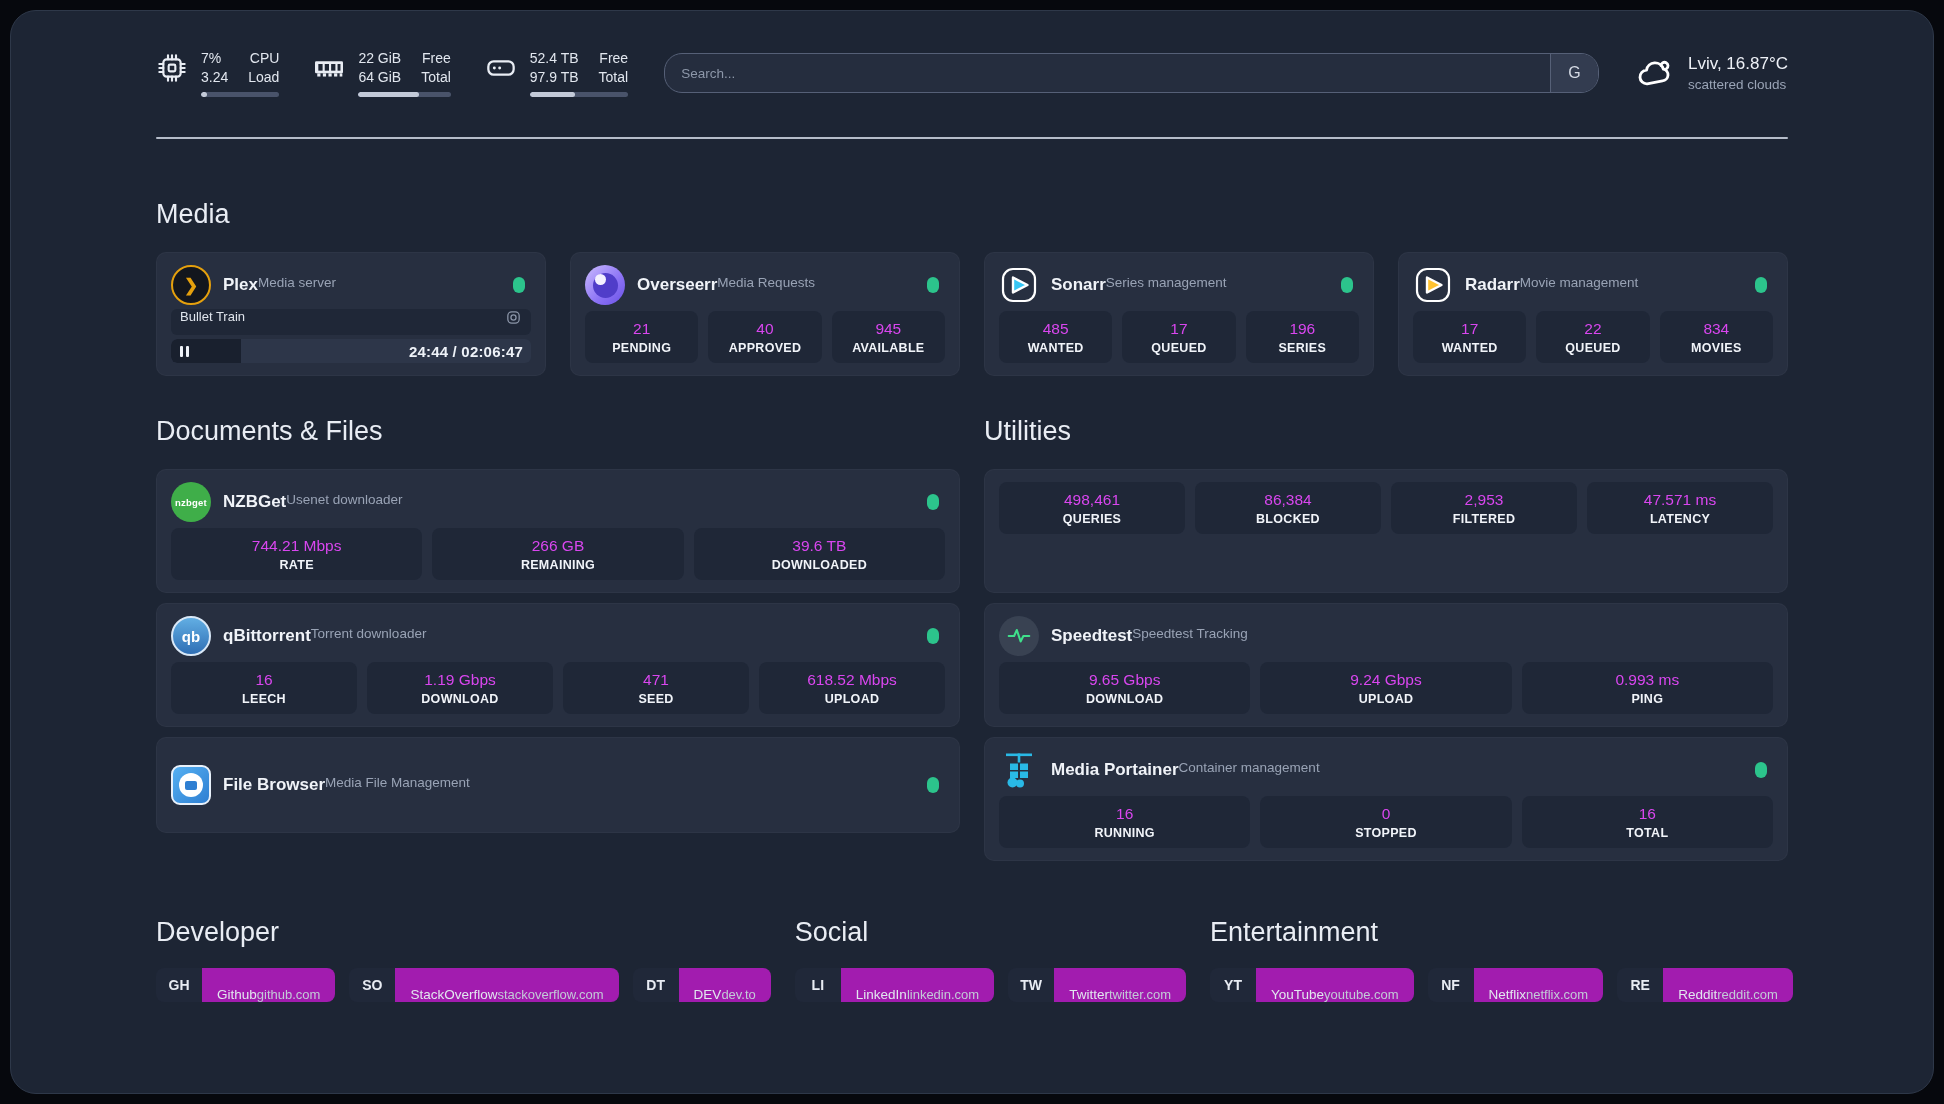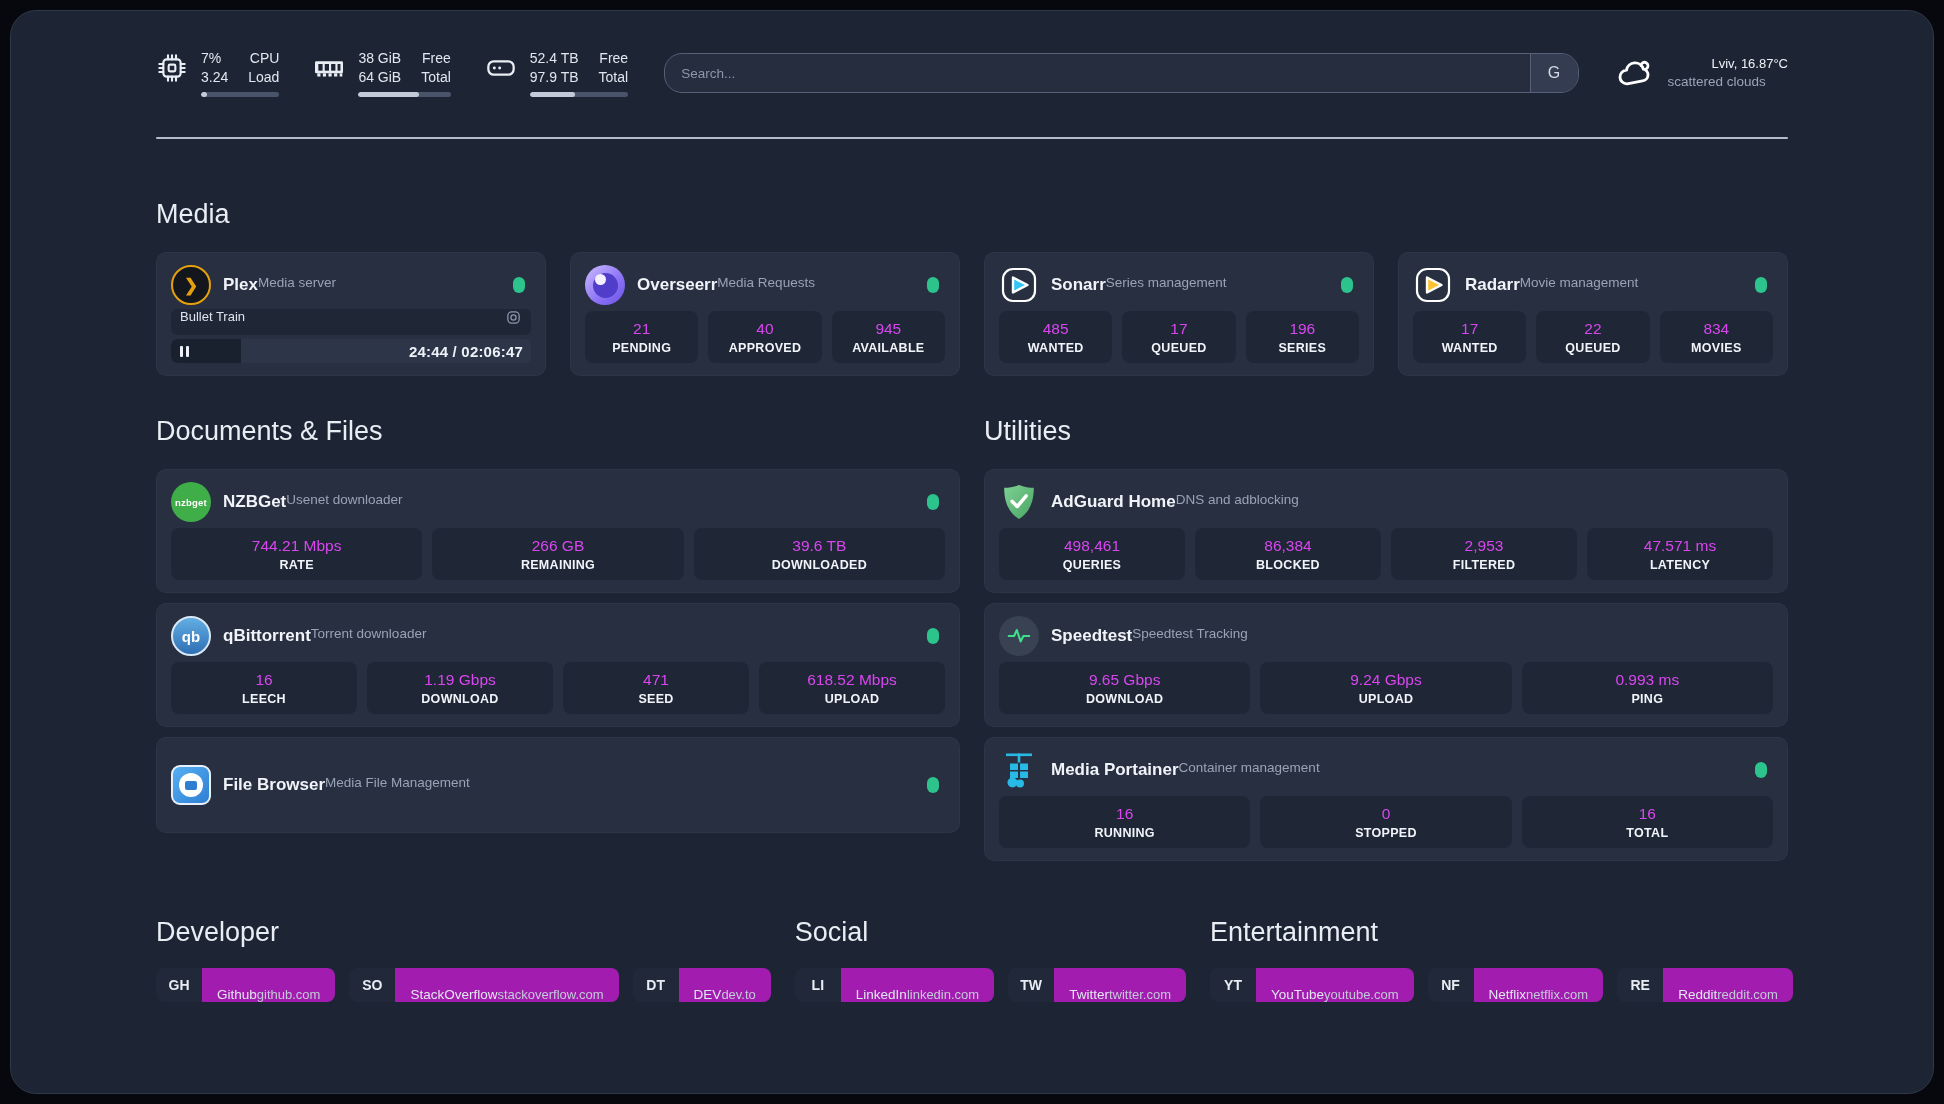--- a/index.html
+++ b/index.html
@@ -19,21 +19,21 @@
   .res-col.right{text-align:right;}
   .res-bar{height:5px;border-radius:3px;background:#49536a;margin-top:6px;margin-left:45px;overflow:hidden;}
   .res-fill{height:100%;background:#c3cad8;border-radius:3px;width:0;}
   .search-box{flex:1;margin:12px 36px;height:40px;border:1.5px solid #566077;border-radius:18px;background:#252d3e;display:flex;overflow:hidden;box-sizing:border-box;}
   .search-input{flex:1;background:transparent;border:none;outline:none;color:#dfe4ec;font-size:13.5px;padding:0 16px;font-family:"Liberation Sans",sans-serif;}
   .search-input::placeholder{color:#8d97a9;}
   .g-btn{width:48px;background:#333c50;border:none;border-left:1px solid #566077;color:#d6dbe5;font-size:16px;display:flex;align-items:center;justify-content:center;font-weight:500;cursor:pointer;font-family:"Liberation Sans",sans-serif;}
   .weather{display:flex;align-items:center;gap:13px;cursor:pointer;}
   .weather-icon{width:40px;height:40px;color:#fff;}
   .weather-icon svg{width:100%;height:100%;}
-  .weather-line1{font-size:13px;color:#eef1f7;font-weight:500;line-height:1.4;margin-left:44px;}
+  .weather-line1{font-size:17px;color:#eef1f7;font-weight:500;line-height:1.4;}
   .weather-line2{font-size:13.5px;color:#9aa4b6;line-height:1.3;}
   .divider{margin-top:32px;height:2px;background:#c7cdd9;border-radius:1px;opacity:.9;}
 
   
   .section-title{font-size:27px;font-weight:500;color:#e9edf4;}
   .media-title{margin-top:60px;}
   .media-grid{display:grid;grid-template-columns:repeat(4,1fr);gap:24px;margin-top:22px;}
   .two-col{display:grid;grid-template-columns:1fr 1fr;gap:24px;margin-top:40px;}
   .col-stack{display:flex;flex-direction:column;gap:10px;margin-top:22px;}
 
@@ -130,21 +130,21 @@
                   <rect x="15.8" y="16" width="2.4" height="2.4"></rect>
                   <rect x="20" y="16" width="2" height="2.4"></rect>
                 <rect x="4" y="9" width="3.2" height="5" fill="#1d2534"></rect>
                   <rect x="8.8" y="9" width="3.2" height="5" fill="#1d2534"></rect>
                 <rect x="13.6" y="9" width="3.2" height="5" fill="#1d2534"></rect>
                   <rect x="18.4" y="9" width="2.2" height="5" fill="#1d2534"></rect>
               </svg>
             </span>
             <div class="res-cols">
               <div class="res-col">
-                <span>38 GiB</span>
+                <span>22 GiB</span>
                 <span>64 GiB</span>
               </div>
               <div class="res-col right">
                 <span>Free</span>
                 <span>Total</span>
               </div>
             </div>
           </div>
           <div class="res-bar">
             <div class="res-fill" style="width: 66%;"></div>
@@ -385,38 +385,20 @@
             </div>
           </div>
         </div>
       </div>
 
       <div>
         <div class="section-title">Utilities</div>
         <div class="col-stack">
 
           <div class="card">
-            <div class="card-head">
-              <span class="app-icon">
-                <svg viewBox="0 0 24 24">
-                  <defs>
-                      <linearGradient id="agg" x1="0" y1="0" x2="1" y2="1">
-                    <stop offset="0" stop-color="#7ed195"></stop>
-                        <stop offset="1" stop-color="#4aa563"></stop>
-                  </linearGradient>
-                    </defs>
-                  <path d="M12 1.8c3 1.2 6.1 1.7 8.9 1.7 0 8.4-2.6 14.8-8.9 18.7C5.7 18.3 3.1 11.9 3.1 3.5c2.8 0 5.9-.5 8.9-1.7z" fill="url(#agg)"></path>
-                  <path d="M7.8 11.6l3.1 3.1 5.4-6.4" stroke="#fff" stroke-width="2.1" fill="none" stroke-linecap="round" stroke-linejoin="round"></path>
-                </svg>
-              </span>
-              <div class="titles">
-                <span class="app-title">AdGuard Home</span>
-                <span class="app-desc">DNS and adblocking</span>
-              </div>
-            </div>
             <div class="stats">
               <div class="stat">
                 <div class="stat-value">498,461</div>
                 <div class="stat-label">QUERIES</div>
               </div>
               <div class="stat">
                 <div class="stat-value">86,384</div>
                 <div class="stat-label">BLOCKED</div>
               </div>
               <div class="stat">

